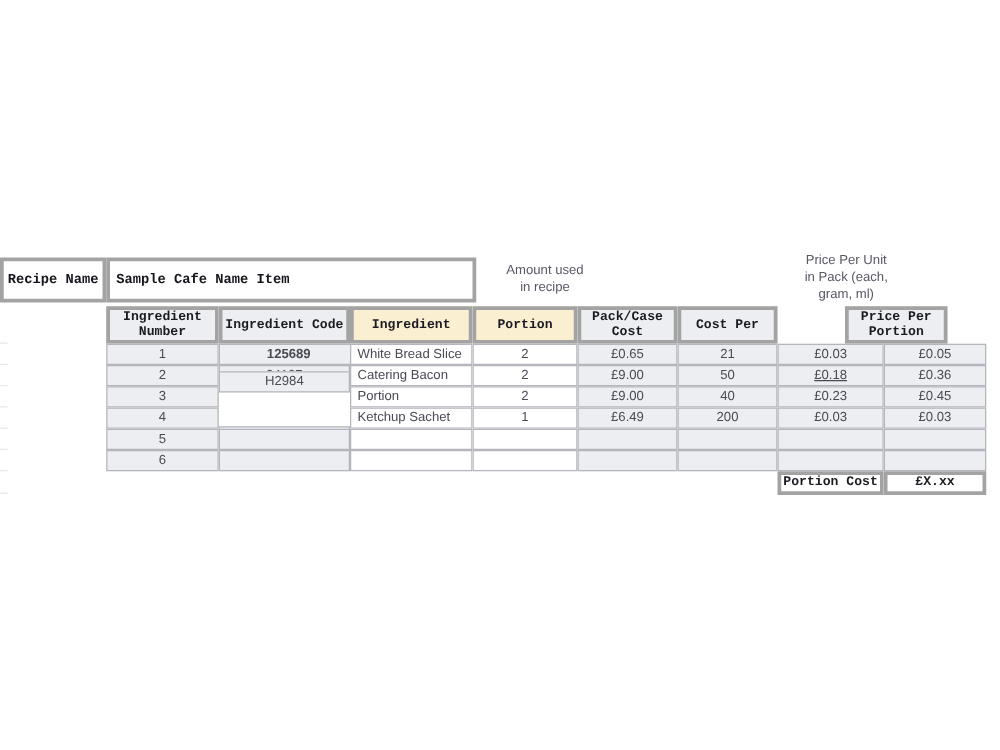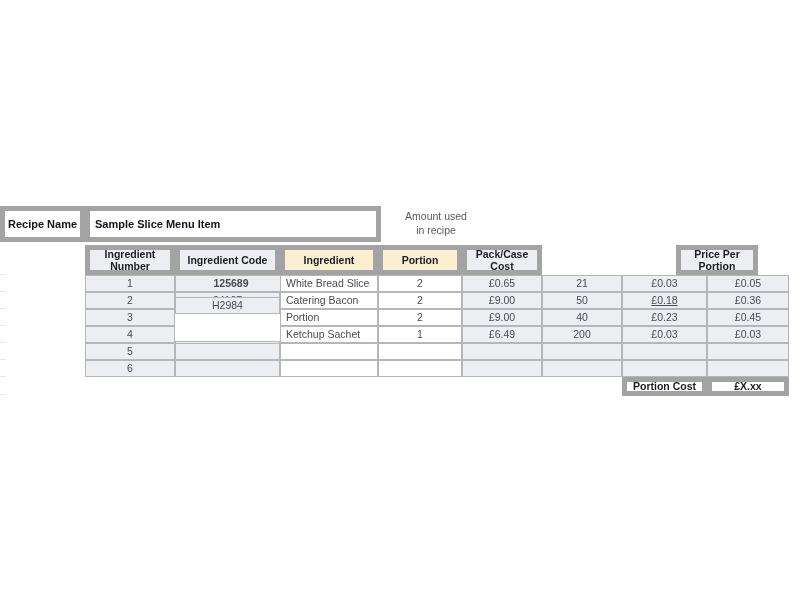--- a/index.html
+++ b/index.html
@@ -36,21 +36,21 @@
     align-items: center;
     justify-content: center;
     font-size: 10.5px;
     color: #4a4a55;
     line-height: 1.18;
     text-align: center;
     white-space: pre-line;
     overflow: hidden;
   }
 
-  .b-all   { border: 5px solid #a3a3a3; }
+  .b-all   { border: 3px solid #a3a3a3; font-family: Liberation Mono, monospace; }
   .b-thin  { border: 1px solid #b5b5bd; }
 
   .bg-gray  { background: #edeef1; }
   .bg-cream { background: #fbefd2; }
   .bg-white { background: #ffffff; }
 
   .hdr {
     font-weight: bold;
     color: #1b1b22;
     font-size: 10.5px;
@@ -91,38 +91,42 @@
   <div class="edge-rule" style="top:291px;"></div>
   <div class="edge-rule" style="top:308px;"></div>
   <div class="edge-rule" style="top:325px;"></div>
   <div class="edge-rule" style="top:342px;"></div>
   <div class="edge-rule" style="top:359px;"></div>
   <div class="edge-rule" style="top:376px;"></div>
   <div class="edge-rule" style="top:394px;"></div>
 
   <div class="cell b-all bg-white lbl-bold" style="left:0px; top:206px; width:85px; height:36px;">Recipe Name</div>
 
-  <div class="cell b-all bg-white lbl-bold left-align" style="left:85px; top:206px; width:296px; height:36px;">Sample Slice Menu Item</div>
+  <div class="cell b-all bg-white lbl-bold left-align" style="left:85px; top:206px; width:296px; height:36px;">Sample Cafe Name Item</div>
 
   <div class="note" style="left:381px; top:206px; width:110px; height:36px;">Amount used
 in recipe</div>
 
+  <div class="note" style="left:622px; top:199px; width:110px; height:47px;">Price Per Unit
+in Pack (each,
+gram, ml)</div>
 
   <div class="cell b-all bg-gray hdr" style="left:85px; top:245px; width:90px; height:30px;">Ingredient
 Number</div>
 
   <div class="cell b-all bg-gray hdr" style="left:175px; top:245px; width:105px; height:30px;">Ingredient Code</div>
 
   <div class="cell b-all bg-cream hdr" style="left:280px; top:245px; width:98px; height:30px;">Ingredient</div>
 
   <div class="cell b-all bg-cream hdr" style="left:378px; top:245px; width:84px; height:30px;">Portion</div>
 
   <div class="cell b-all bg-gray hdr" style="left:462px; top:245px; width:80px; height:30px;">Pack/Case
 Cost</div>
 
+  <div class="cell b-all bg-gray hdr" style="left:542px; top:245px; width:80px; height:30px;">Cost Per</div>
 
 
   <div class="cell b-all bg-gray hdr" style="left:676px; top:245px; width:82px; height:30px;">Price Per
 Portion</div>
 
   <div class="cell b-thin bg-gray" style="left:85px;  top:275px; width:90px;  height:17px;">1</div>
   <div class="cell b-thin bg-gray" style="left:175px; top:275px; width:112px; height:17px;font-weight:bold;">125689</div>
   <div class="cell b-thin bg-white left-align" style="left:280px; top:275px; width:98px; height:17px;">White Bread Slice</div>
   <div class="cell b-thin bg-white" style="left:378px; top:275px; width:84px;  height:17px;">2</div>
   <div class="cell b-thin bg-gray" style="left:462px; top:275px; width:80px;  height:17px;">£0.65</div>

